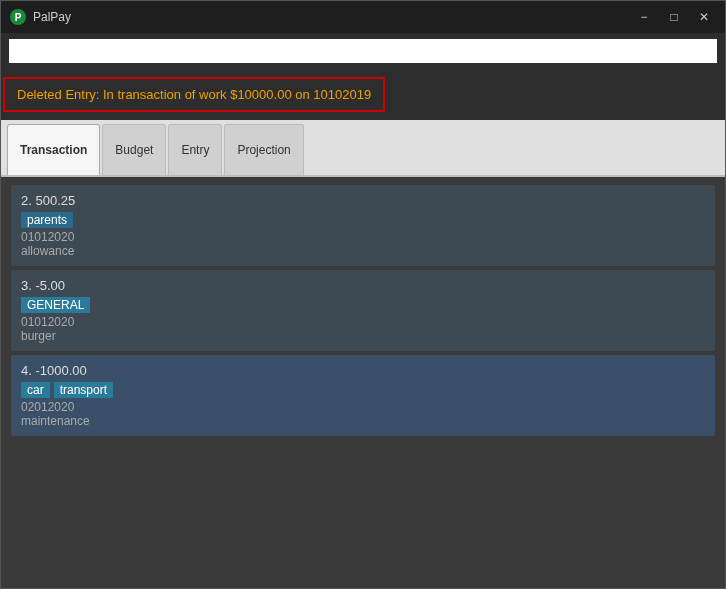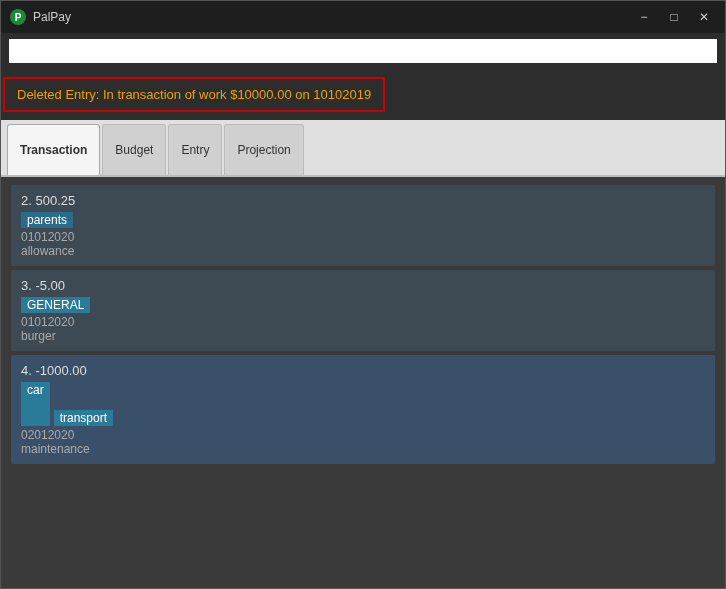--- a/index.html
+++ b/index.html
@@ -184,21 +184,20 @@
       background: #2a7a9a;
     }
     .tag.parents {
       background: #2a6a8a;
     }
     .tag.car {
       background: #2a7a9a;
     }
     .tag.transport {
       background: #2a7a9a;
-      margin-top: 28px;
     }
     .transaction-date {
       font-size: 12px;
       color: #aaa;
     }
     .transaction-desc {
       font-size: 12px;
       color: #aaa;
     }
 

